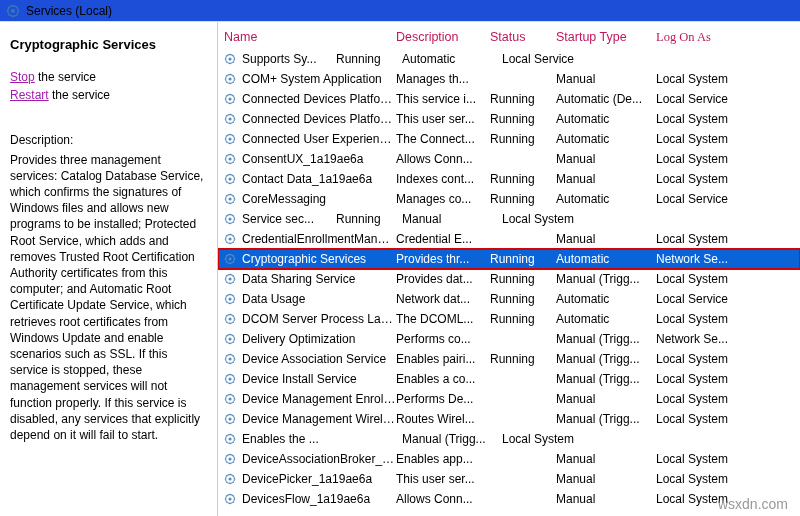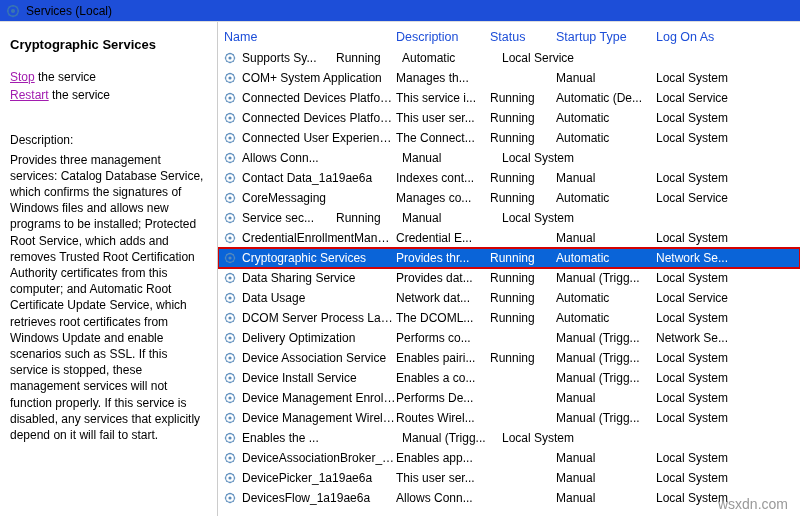--- a/index.html
+++ b/index.html
@@ -7,26 +7,26 @@
   .header-bar { height: 22px; padding: 2px 6px; display: flex; align-items: center; background: #1d4ed8; border-bottom: 1px solid #ddd; }
   .hdr-icon { width: 14px; height: 14px; margin-right: 6px; display:inline-flex; align-items:center; justify-content:center;}
   .hdr-icon svg { width:14px; height:14px; }
   .panes { display: flex; height: calc(100% - 22px); }
   .left { width: 218px; border-right: 1px solid #ccc; padding: 14px 10px 10px 10px; font-size: 12px; line-height: 1.35; }
   .left .title { font-weight: 600; font-size: 13px; margin-bottom: 14px; }
   .left a { color: #a21caf; text-decoration: underline; cursor: pointer; }
   .left .actions { margin-bottom: 28px; line-height: 1.5;}
   .left .desc-label { margin-bottom: 4px; }
   .right { flex: 1; display: flex; flex-direction: column; }
-  .cols { display: flex; padding: 8px 4px 4px 6px; font-size: 12.5px; color: #1d4ed8; }
+  .cols { display: flex; padding: 8px 4px 4px 6px; font-size: 12.5px; color: #be185d; }
   .col-name { width: 172px; }
   .col-desc { width: 94px; }
   .col-status { width: 66px; }
   .col-start { width: 100px; }
-  .col-log { flex:1; }
+  .col-log { flex:1;font-family:Liberation Serif, serif; }
   .list { flex:1; overflow: hidden; }
   .row { display: flex; align-items: center; height: 20px; padding: 0 4px; font-size: 12px; white-space: nowrap; }
   .row .svc-icon { width: 16px; height: 16px; margin-right: 4px; display:inline-flex; align-items:center; justify-content:center;}
   .row .svc-icon svg { width:14px; height:14px; }
   .row .c-name { width: 154px; overflow: hidden; text-overflow: ellipsis; }
   .row .c-desc { width: 94px; overflow: hidden; text-overflow: ellipsis; }
   .row .c-status { width: 66px; }
   .row .c-start { width: 100px; overflow:hidden; text-overflow: ellipsis;}
   .row .c-log { flex:1; overflow:hidden; text-overflow: ellipsis;}
   .row.selected { background: #0a64d8; color: #fff; }
@@ -137,20 +137,21 @@
           <span class="c-log">Local System</span>
         </div>
         <div class="row">
           <span class="svc-icon">
             <svg viewBox="0 0 16 16">
               <circle cx="8" cy="8" r="5" fill="none" stroke="#5a8bbb" stroke-width="1.2"></circle>
               <circle cx="8" cy="8" r="1.8" fill="#5a8bbb"></circle>
               <path d="M8 2v1.5M8 12.5V14M2 8h1.5M12.5 8H14M3.8 3.8l1 1M11.2 11.2l1 1M3.8 12.2l1-1M11.2 4.8l1-1" stroke="#5a8bbb" stroke-width="1.1"></path>
             </svg>
           </span>
+          <span class="c-name">ConsentUX_1a19ae6a</span>
           <span class="c-desc">Allows Conn...</span>
           <span class="c-status"></span>
           <span class="c-start">Manual</span>
           <span class="c-log">Local System</span>
         </div>
         <div class="row">
           <span class="svc-icon">
             <svg viewBox="0 0 16 16">
               <circle cx="8" cy="8" r="5" fill="none" stroke="#5a8bbb" stroke-width="1.2"></circle>
               <circle cx="8" cy="8" r="1.8" fill="#5a8bbb"></circle>

